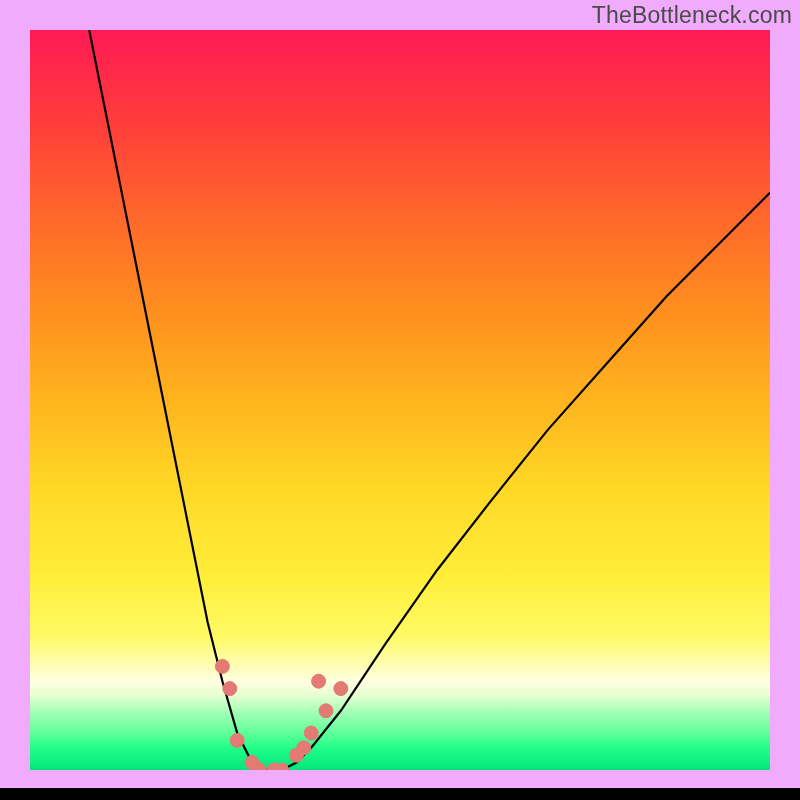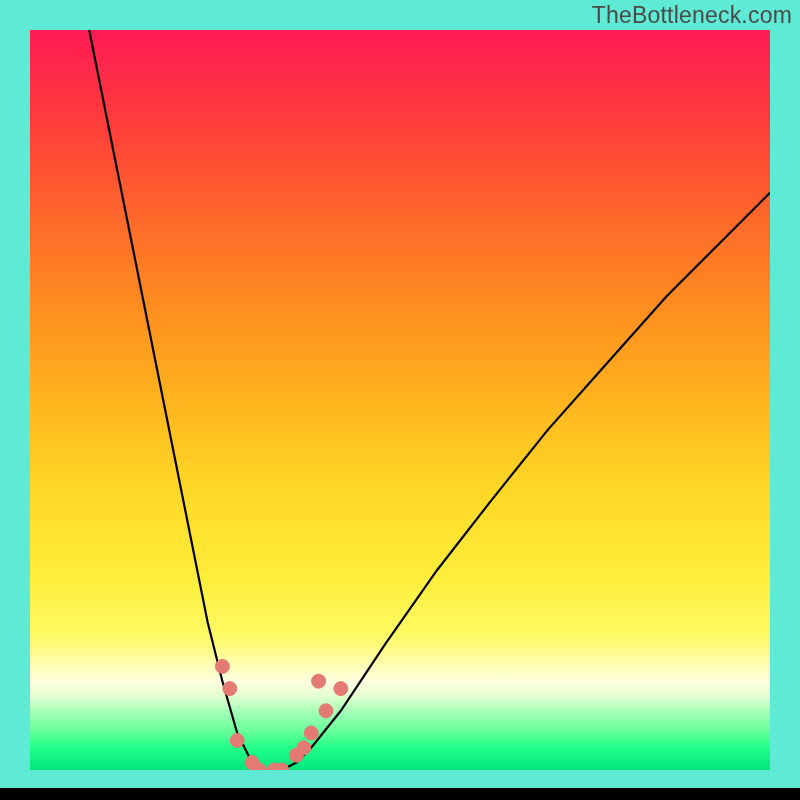--- a/index.html
+++ b/index.html
@@ -8,21 +8,21 @@
     width: 800px;
     height: 800px;
     overflow: hidden;
     background: #000;
     font-family: Arial, Helvetica, sans-serif;
   }
   .frame {
     position: relative;
     width: 800px;
     height: 788px;
-    background: #5eead4;
+    background: #f0abfc;
   }
   .plot {
     position: absolute;
     left: 30px;
     top: 30px;
     width: 740px;
     height: 740px;
     background: linear-gradient(
       to bottom,
       #ff1a55 0%,

